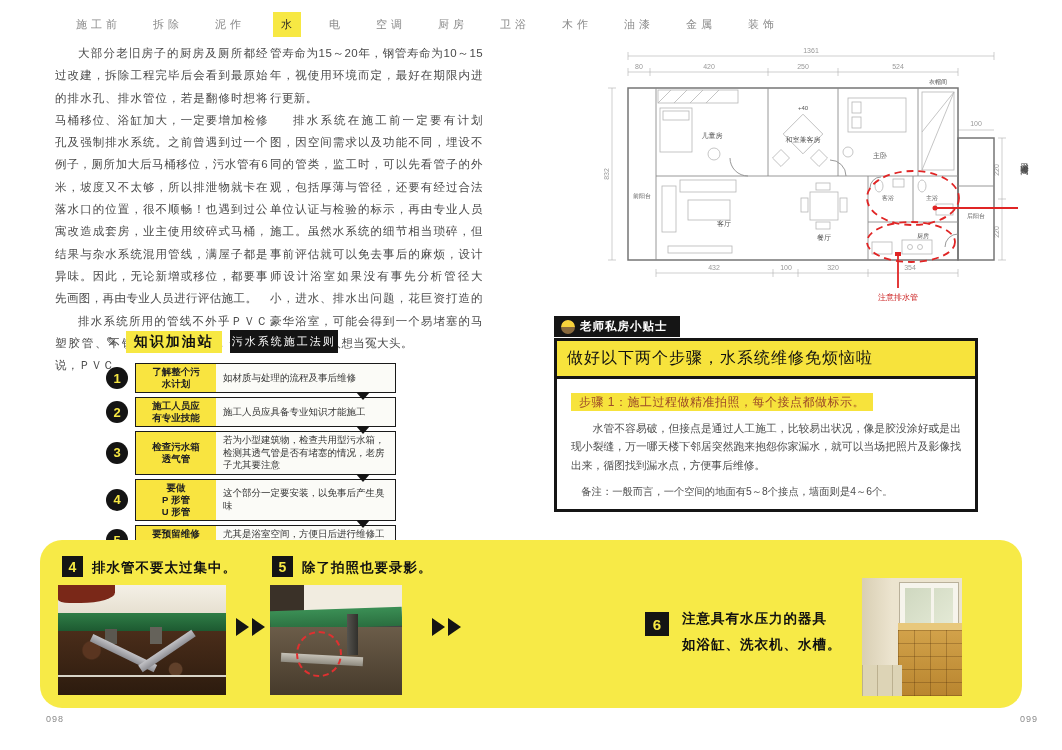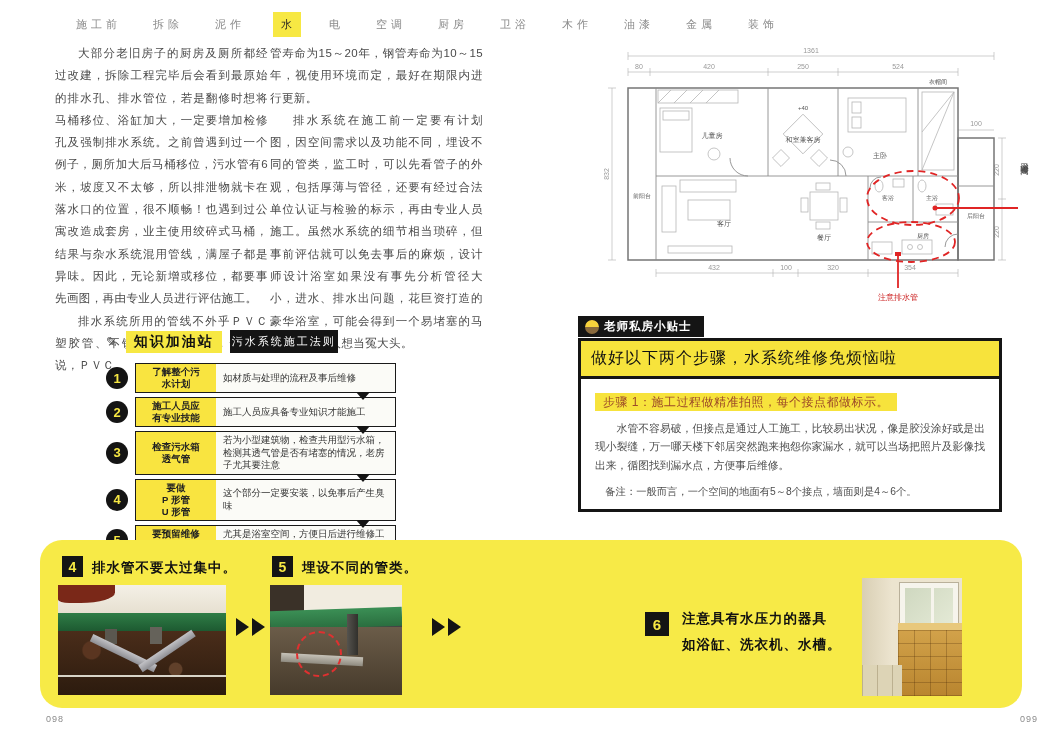--- a/index.html
+++ b/index.html
@@ -39,21 +39,21 @@
   .plan-inner{stroke:#8d8d8d;stroke-width:0.9;fill:none;}
   .plan-furn{stroke:#b6b6b6;stroke-width:0.8;fill:none;}
   .plan-dim{stroke:#b0b0b0;stroke-width:0.6;}
   .plan-dimtext{font-size:7px;fill:#999;text-anchor:middle;}
   .plan-label{font-size:7px;fill:#555;text-anchor:middle;}
   .plan-label-s{font-size:6px;fill:#555;text-anchor:middle;}
   .plan-red{stroke:#e02525;fill:none;stroke-width:1.8;}
   .pipe-duct-label{position:absolute;left:421px;top:110px;writing-mode:vertical-rl;text-orientation:upright;
                    font-size:8.5px;color:#444;letter-spacing:1px;}
   
-  .tips{position:absolute;left:578px;top:316px;width:424px;}
+  .tips{position:absolute;left:554px;top:316px;width:424px;}
   .tips-tab{display:inline-flex;align-items:center;gap:5px;background:#151515;color:#fff;
             font-size:11.5px;font-weight:bold;padding:3px 12px 3px 7px;letter-spacing:1px;}
   .worker-icon{position:relative;width:14px;height:14px;border-radius:50%;background:#8a6a3d;overflow:hidden;}
   .worker-icon::before{content:"";position:absolute;top:0;left:0;right:0;height:52%;
                        background:#f7d23c;border-radius:7px 7px 0 0;}
   .tips-box{border:3px solid #151515;background:#fff;}
   .tips-title{background:#f7e33c;border-bottom:3px solid #151515;font-size:16px;font-weight:normal;
               color:#111;padding:7px 10px;letter-spacing:1px;}
   .tips-body{padding:9px 14px 10px;}
   .tip-step{margin:4px 0;}
@@ -332,21 +332,21 @@
         <div class="p4-stub2"></div>
       <div class="p4-pipe1"></div>
         <div class="p4-pipe2"></div>
         <div class="p4-line"></div>
     </div>
     <div class="ff" style="left:196px;top:78px;">
       <span class="tri"></span>
         <span class="tri"></span>
     </div>
     <div class="numbox" style="left:232px;top:16px;">5</div>
-    <div class="bcap" style="left:262px;top:19px;">埋设不同的管类。</div>
+    <div class="bcap" style="left:262px;top:19px;">除了拍照也要录影。</div>
     <div class="photo" style="left:230px;top:45px;width:132px;height:110px;">
       <div class="p5-wall"></div>
         <div class="p5-dark"></div>
         <div class="p5-green"></div>
         <div class="p5-soil"></div>
       <div class="p5-pipev"></div>
         <div class="p5-pipeh"></div>
         <div class="p5-circle"></div>
     </div>
     <div class="ff" style="left:392px;top:78px;">

